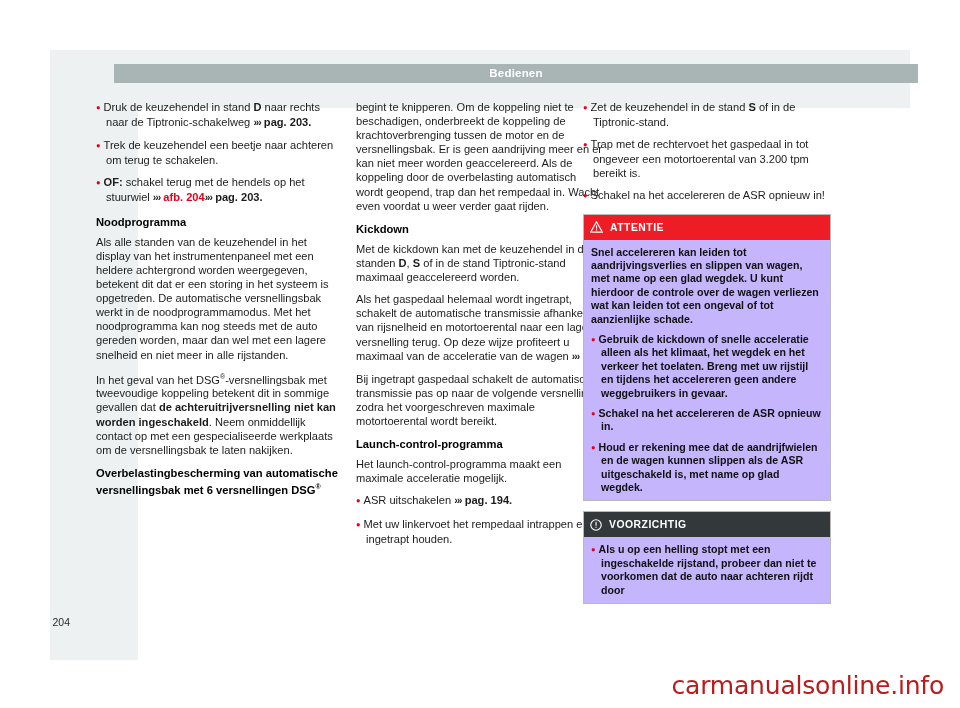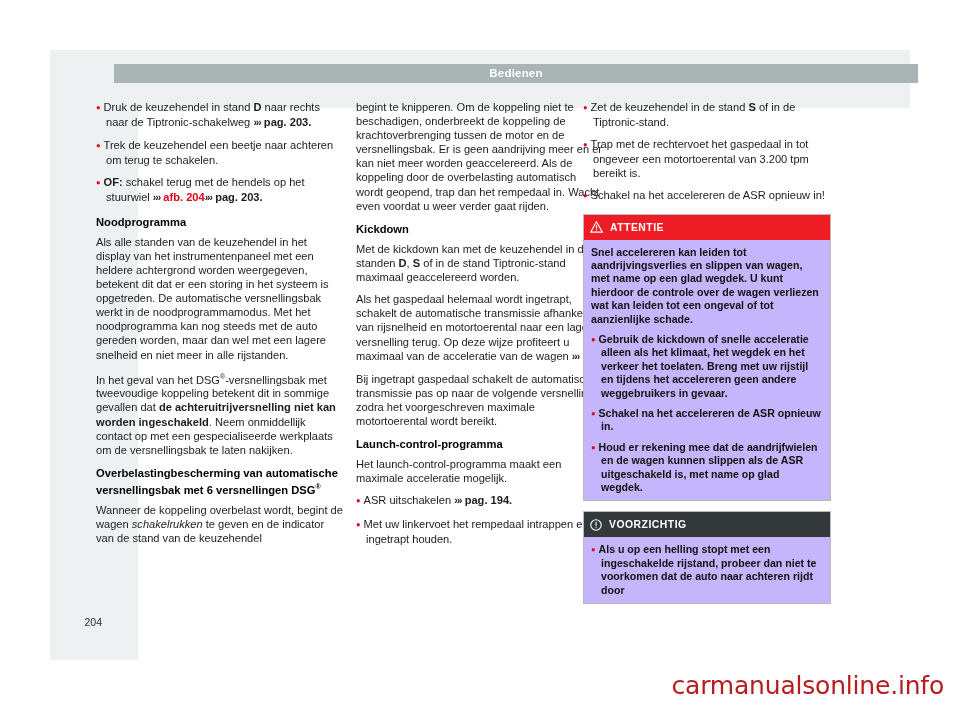--- a/index.html
+++ b/index.html
@@ -47,21 +47,21 @@
     font-size: 11.5px;
     font-weight: bold;
     letter-spacing: .2px;
     text-align: center;
     line-height: 19px;
   }
 
   
   #page-number {
     position: absolute;
-    left: 76px;
+    left: 44px;
     top: 616px;
     width: 26px;
     text-align: right;
     font-size: 10.5px;
     color: #2b2b2b;
   }
 
   
   #columns {
     position: absolute;
@@ -205,21 +205,20 @@
     <p class="bullet"><span class="b">OF:</span><span> schakel terug met de hendels op het stuurwiel </span><span class="arrow">›››</span><span class="b red"> afb. 204</span><span class="arrow">›››</span><span class="b"> pag. 203.</span></p>
 
     <h3 class="sub">Noodprogramma</h3>
 
     <p class="body">Als alle standen van de keuzehendel in het display van het instrumentenpaneel met een heldere achtergrond worden weergegeven, betekent dit dat er een storing in het systeem is opgetreden. De automatische versnellingsbak werkt in de noodprogrammamodus. Met het noodprogramma kan nog steeds met de auto gereden worden, maar dan wel met een lagere snelheid en niet meer in alle rijstanden.</p>
 
     <p class="body"><span>In het geval van het DSG</span><span class="sup">®</span><span>-versnellingsbak met tweevoudige koppeling betekent dit in sommige gevallen dat </span><span class="b">de achteruitrijversnelling niet kan worden ingeschakeld</span><span>. Neem onmiddellijk contact op met een gespecialiseerde werkplaats om de versnellingsbak te laten nakijken.</span></p>
 
     <h3 class="sub"><span>Overbelastingbescherming van automatische versnellingsbak met 6 versnellingen DSG</span><span class="sup">®</span></h3>
 
-    <p class="body"><span>Wanneer de koppeling overbelast wordt, begint de wagen </span><span class="i">schakelrukken</span><span> te geven en de indicator van de stand van de keuzehendel</span></p>
   </div>
 
   <div class="col" id="col-2">
 
     <p class="body">begint te knipperen. Om de koppeling niet te beschadigen, onderbreekt de koppeling de krachtoverbrenging tussen de motor en de versnellingsbak. Er is geen aandrijving meer en er kan niet meer worden geaccelereerd. Als de koppeling door de overbelasting automatisch wordt geopend, trap dan het rempedaal in. Wacht even voordat u weer verder gaat rijden.</p>
 
     <h3 class="sub">Kickdown</h3>
 
     <p class="body"><span>Met de kickdown kan met de keuzehendel in de standen </span><span class="b">D</span><span>, </span><span class="b">S</span><span> of in de stand Tiptronic-stand maximaal geaccelereerd worden.</span></p>
 

